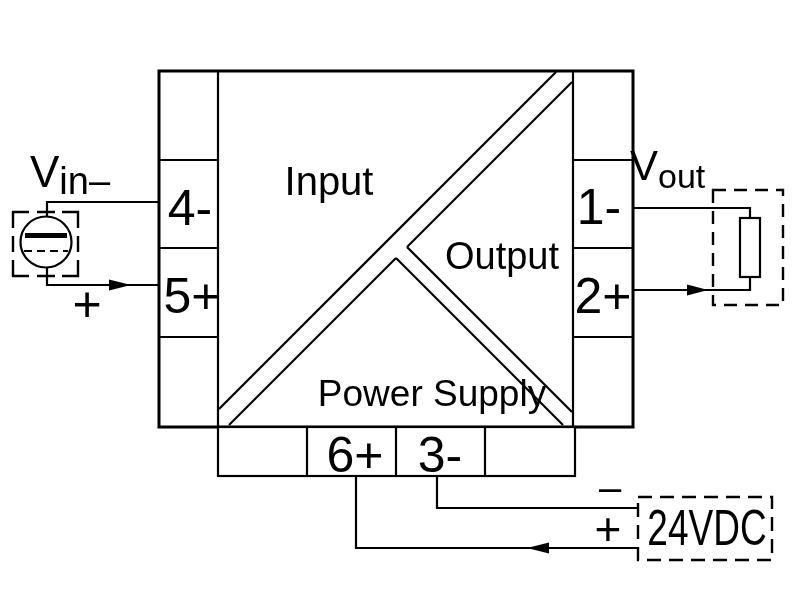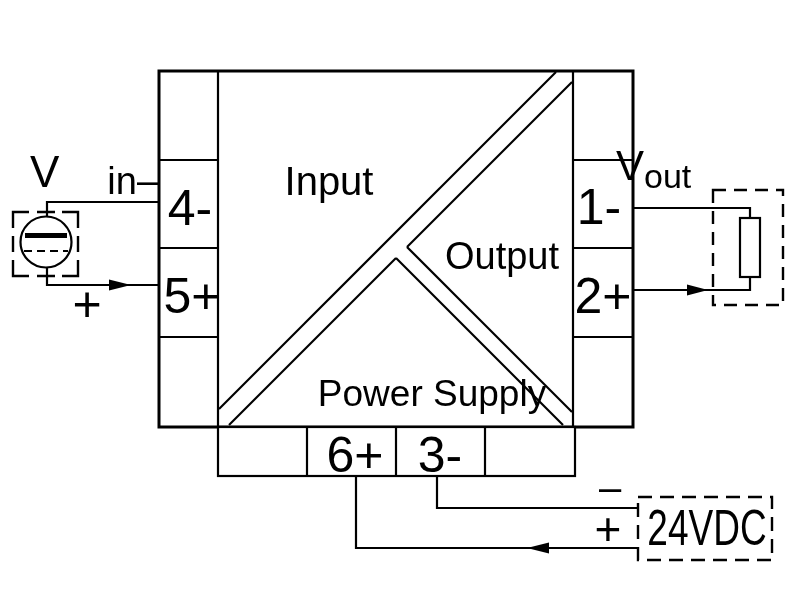--- a/index.html
+++ b/index.html
@@ -16,21 +16,21 @@
   .section-output{font-size:38px;}
   .section-power{font-size:37px;}
   .term{font-size:50px;}
   .plus-big{font-size:50px;}
   .psu-minus{font-size:40px;}
   .psu-plus{font-size:46px;}
   .psu-volt{font-size:50px;transform:translate(-50%,-50%) scaleX(0.74);}
   .vlabel{position:absolute;white-space:nowrap;line-height:1;color:#000;}
   .vmain-in{font-size:44px;}
   .vmain-out{font-size:42px;}
-  .vsub-in{font-size:38px;position:relative;top:7px;margin-left:48px;}
+  .vsub-in{font-size:38px;position:relative;top:7px;}
   .vsub-out{font-size:34px;position:relative;top:8px;}
 </style>
 </head>
 <body>
 
 <div class="stage">
 
   <svg width="800" height="590" viewBox="0 0 800 590" fill="none" stroke="#000000" stroke-width="2.2">
 
     <g>
@@ -113,21 +113,21 @@
   <div class="lbl term" style="left:192px;top:296px;">5+</div>
   <div class="lbl term" style="left:599px;top:207px;">1-</div>
   <div class="lbl term" style="left:603px;top:296px;">2+</div>
   <div class="lbl term" style="left:355px;top:455px;">6+</div>
   <div class="lbl term" style="left:440px;top:455px;">3-</div>
 
   <div class="vlabel" style="left:30px;top:150px;">
     <span class="vmain-in">V</span><span class="vsub-in">in–</span>
   </div>
 
-  <div class="vlabel" style="left:616px;top:145px;">
+  <div class="vlabel" style="left:630px;top:145px;">
     <span class="vmain-out">V</span><span class="vsub-out">out</span>
   </div>
 
   <div class="lbl plus-big" style="left:87px;top:304px;">+</div>
   <div class="lbl psu-minus" style="left:610px;top:487px;">–</div>
   <div class="lbl psu-plus" style="left:608px;top:529px;">+</div>
 
   <div class="lbl psu-volt" style="left:707px;top:528px;">24VDC</div>
 
 </div>

